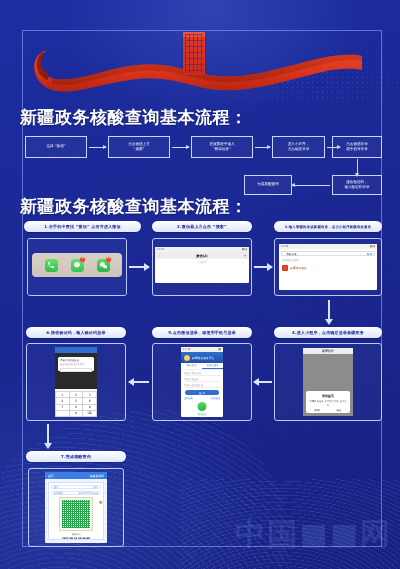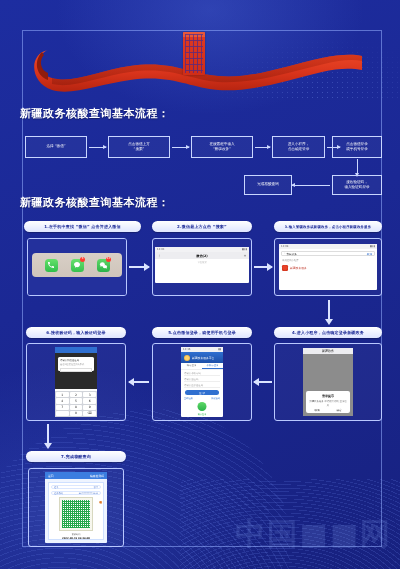--- a/index.html
+++ b/index.html
@@ -65,21 +65,21 @@
       linear-gradient(90deg, rgba(60,40,150,.85) 1px, transparent 1px),
       linear-gradient(180deg, rgba(60,40,150,.85) 1px, transparent 1px);
     background-size: 4px 6px;
     opacity:.75;
   }
   .seal .cap { position:absolute; left:0; right:0; top:0; height:5px; background:#e8573a; }
 
   
   .sec-title {
     position: absolute; left: 20px;
-    font-size: 11px; font-weight: bold; color: #ffffff;
+    font-size: 17px; font-weight: bold; color: #ffffff;
     letter-spacing: .5px; white-space: nowrap;
     text-shadow: 0 1px 1px rgba(0,0,0,.35);
   }
   #title1 { top: 106px; }
   #title2 { top: 195px; }
 
   
   .fbox {
     position: absolute;
     border: 1px solid #c9d6ff;

